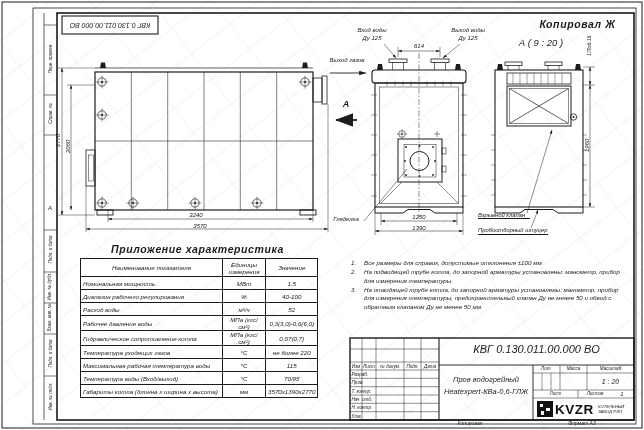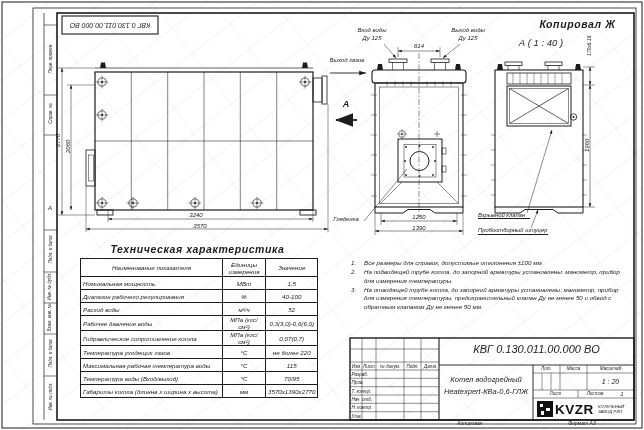--- a/index.html
+++ b/index.html
@@ -307,27 +307,27 @@
 <div class="t lbl c" style="left:350px;top:34.5px;width:44px;">Ду 125</div>
 <div class="t lbl c" style="left:444px;top:27px;width:48px;">Выход воды</div>
 <div class="t lbl c" style="left:444px;top:34.5px;width:48px;">Ду 125</div>
 <div class="t dim c" style="left:399px;top:43px;width:40px;">614</div>
 <div class="t lbl c" style="left:322px;top:57px;width:50px;">Выход газов</div>
 <div class="t c" style="left:338px;top:100px;width:16px;font-size:9px;font-weight:700;">А</div>
 <div class="t lbl c" style="left:326px;top:216px;width:40px;">Гляделка</div>
 <div class="t dim c" style="left:389px;top:214px;width:60px;">1250</div>
 <div class="t dim c" style="left:389px;top:224.5px;width:60px;">1390</div>
 
-<div class="t c" style="left:503px;top:38px;width:76px;font-size:9.5px;">А ( 1 : 40 )</div>
+<div class="t c" style="left:503px;top:38px;width:76px;font-size:9.5px;">А ( 9 : 20 )</div>
 <div class="t lbl ulbl" style="left:478px;top:211.5px;width:52px;font-size:5.8px;">Взрывной клапан</div>
 <div class="t lbl ulbl" style="left:478px;top:227px;width:70px;font-size:5.8px;">Пробоотборный штуцер</div>
 <div class="t c r90" style="left:570px;top:43px;width:40px;font-size:5px;">170х6.16</div>
 <div class="t dim c r90" style="left:566.5px;top:142px;width:40px;">1960</div>
 
-<div class="t ttl c" style="left:85px;top:244px;width:225px;">Техническая характеристика</div>
+<div class="t ttl c" style="left:85px;top:244px;width:225px;">Приложение характеристика</div>
 <table class="tech">
   <colgroup>
       <col style="width:142px">
       <col style="width:43px">
       <col style="width:48px">
     </colgroup>
   <tbody>
       <tr>
     <th>Наименование показателя</th>
     <th>Единицы измерения</th>
@@ -390,21 +390,21 @@
       <span class="n">2.</span>
       <span class="x">На подводящей трубе котла, до запорной арматуры установлены: манометр, прибор для измерения температуры.</span>
     </div>
   <div class="note">
       <span class="n">3.</span>
       <span class="x">На отводящей трубе котла, до запорной арматуры установлены: манометр, прибор для измерения температуры, предохранительный клапан Ду не менее 50 и обвод с обратным клапаном Ду не менее 50 мм.</span>
     </div>
 </div>
 
 <div class="t c" style="left:440px;top:343px;width:193px;font-size:11px;">КВГ 0.130.011.00.000 ВО</div>
-<div class="t c" style="left:440px;top:376px;width:92px;font-size:7.5px;">Котел водогрейный</div>
+<div class="t c" style="left:440px;top:376px;width:92px;font-size:7.5px;">Пров водогрейный</div>
 <div class="t c" style="left:440px;top:388px;width:92px;font-size:7.5px;">Heatexpert-КВа-0,6-ГЛЖ</div>
 
 <div class="t c" style="left:350px;top:363.5px;width:12px;font-size:4.6px;">Изм</div>
 <div class="t c" style="left:362px;top:363.5px;width:14px;font-size:4.6px;">Лист</div>
 <div class="t c" style="left:376px;top:363.5px;width:28px;font-size:4.6px;">№ докум.</div>
 <div class="t c" style="left:404px;top:363.5px;width:17px;font-size:4.6px;">Подп.</div>
 <div class="t c" style="left:421px;top:363.5px;width:18px;font-size:4.6px;">Дата</div>
 
 <div class="t" style="left:351.5px;top:371.8px;width:26px;font-size:4.6px;">Разраб.</div>
 <div class="t" style="left:351.5px;top:380.2px;width:26px;font-size:4.6px;">Пров.</div>

